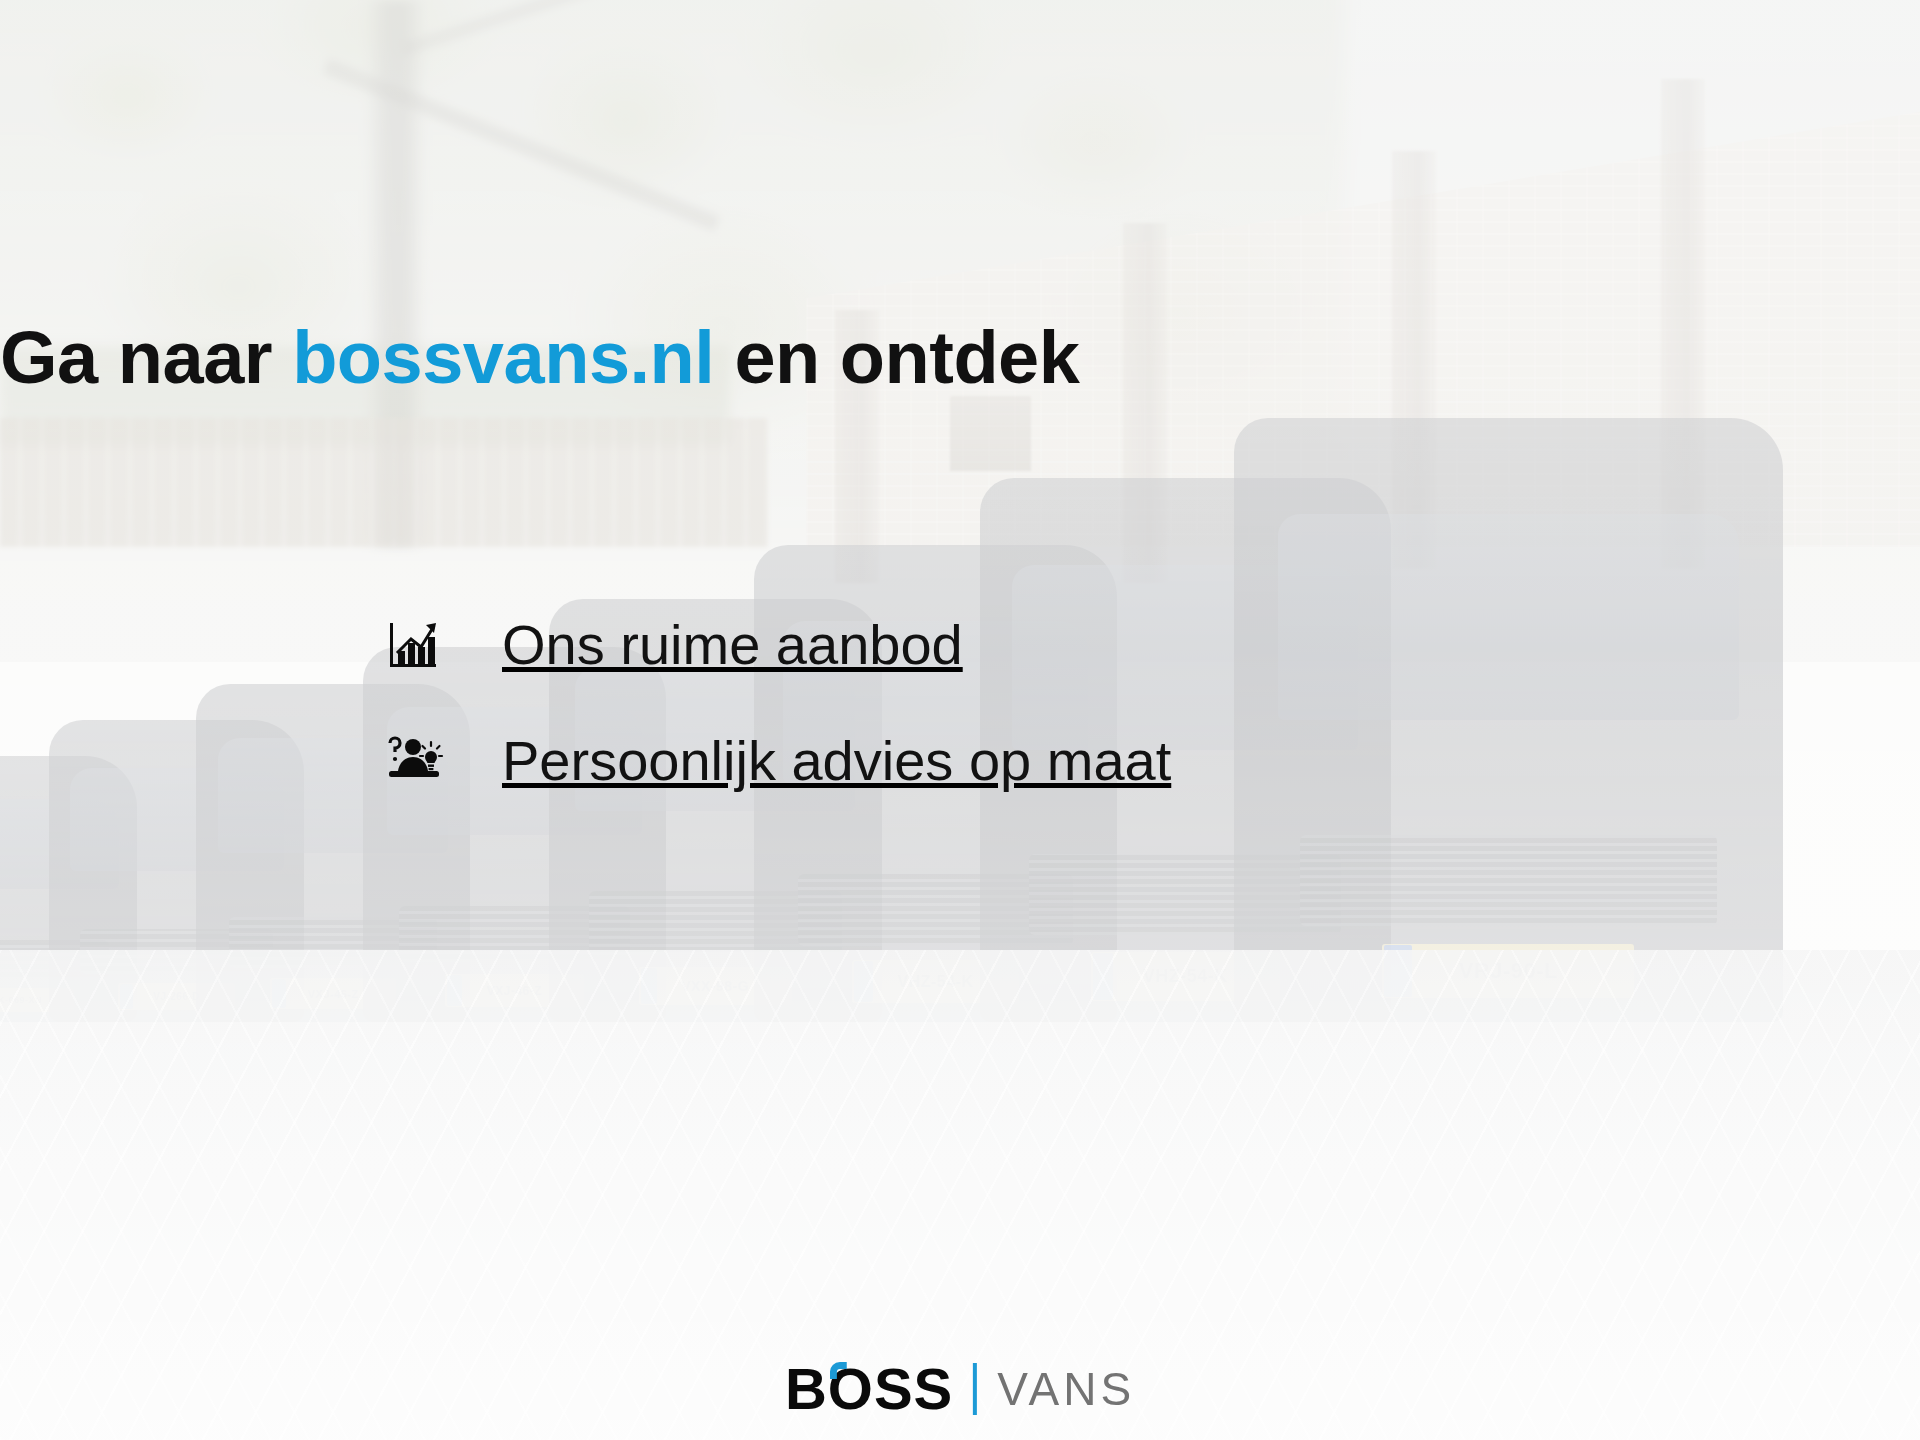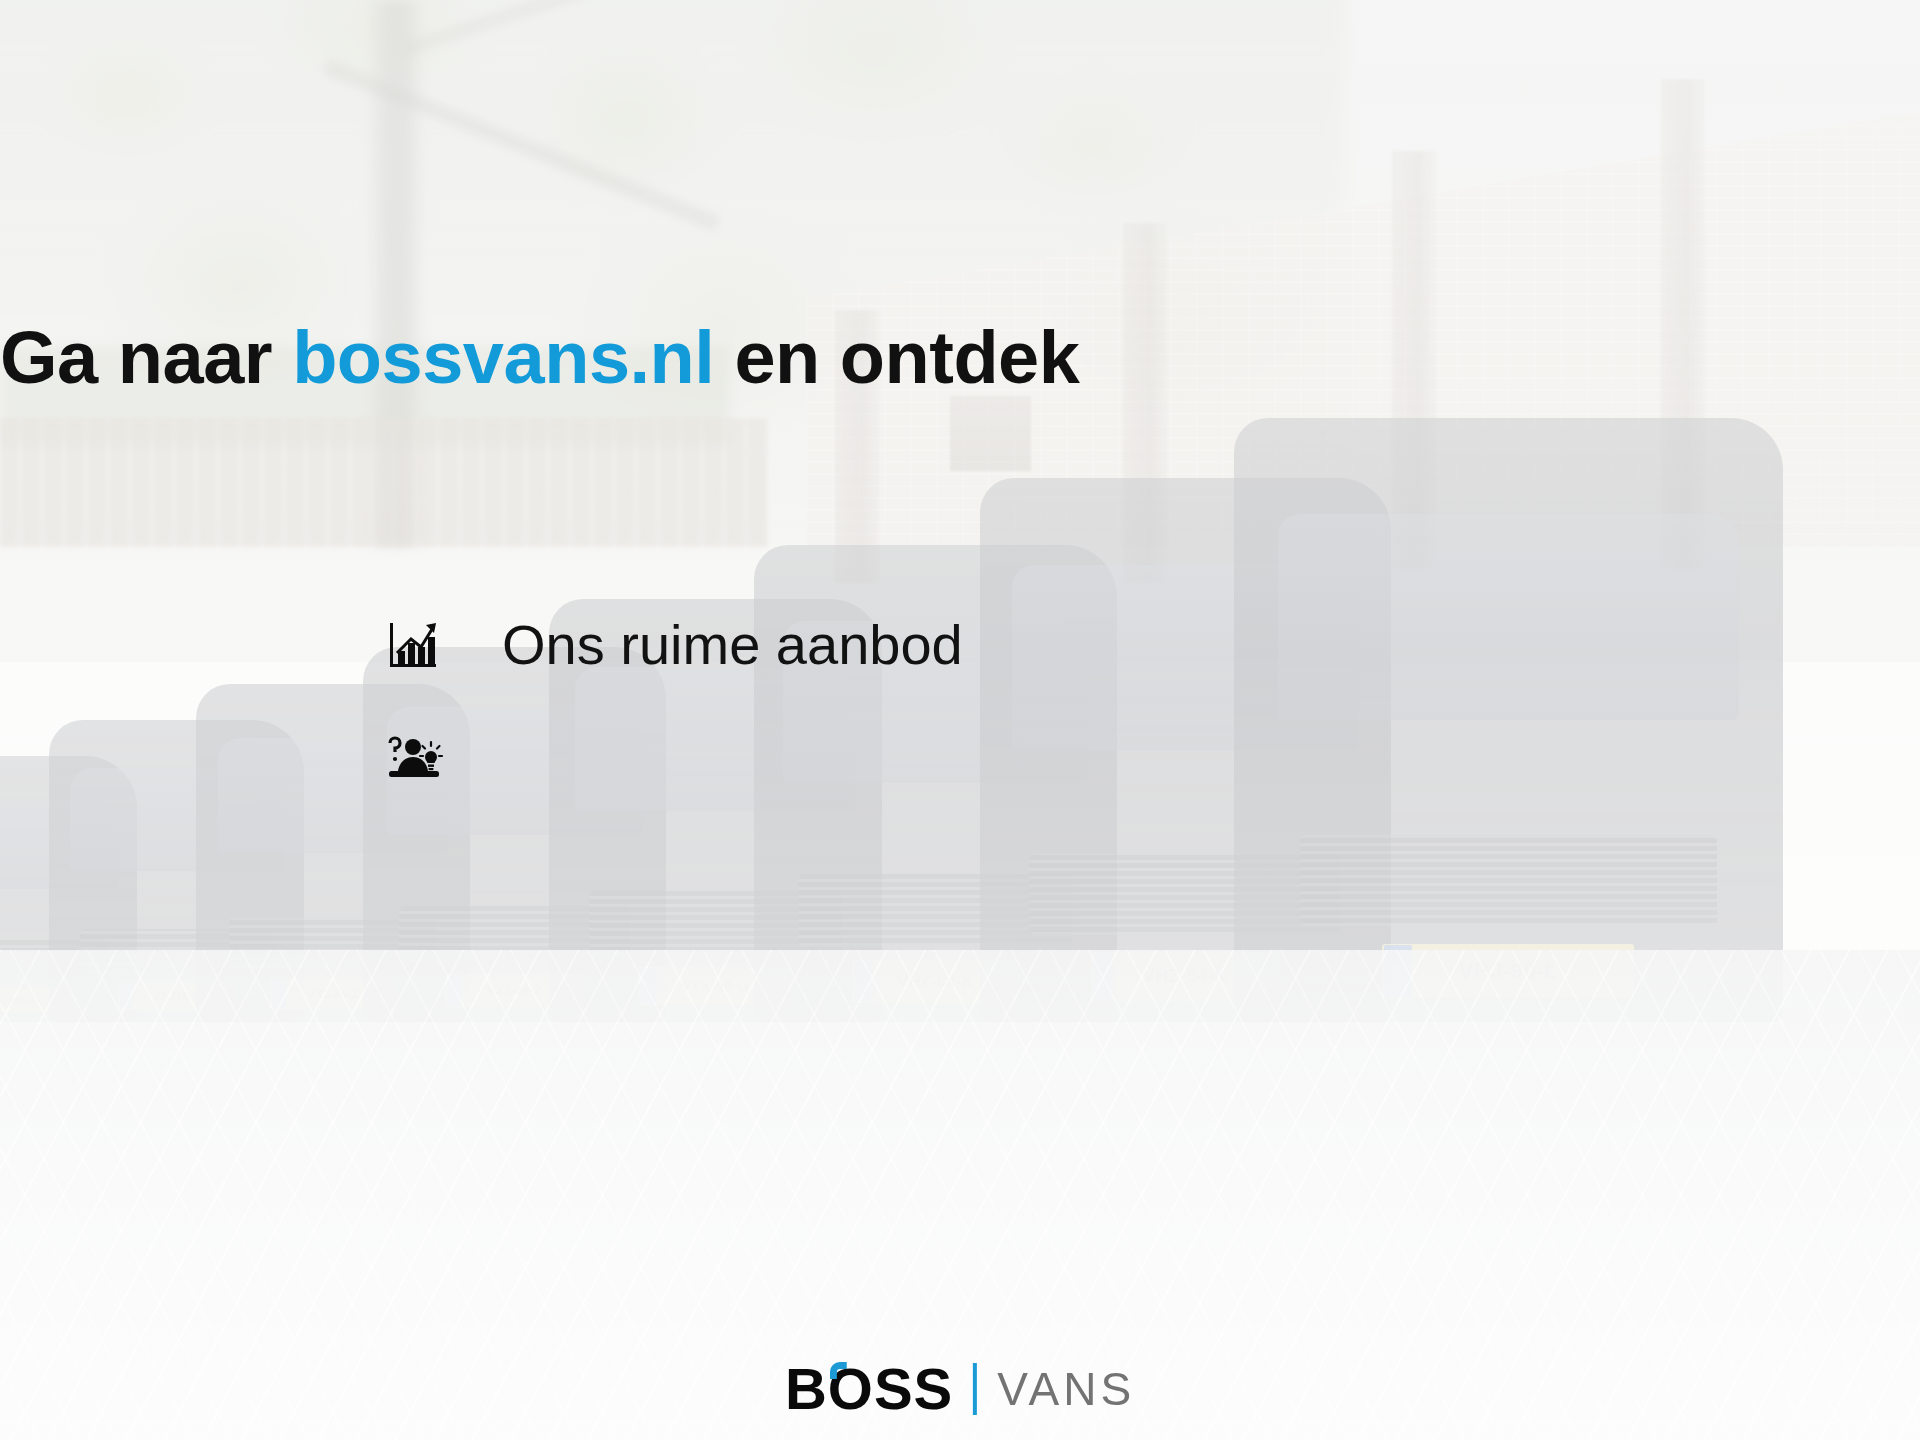--- a/index.html
+++ b/index.html
@@ -231,20 +231,21 @@
     top: 614px;
     left: 378px;
     display: flex;
     flex-direction: column;
     gap: 54px;
   }
   .bullet {
     display: flex;
     align-items: center;
     gap: 0;
+    text-decoration: underline;
   }
   .bullet-icon {
     width: 72px;
     min-width: 72px;
     height: 62px;
     display: flex;
     align-items: center;
     justify-content: center;
     color: #0c0c0c;
   }
@@ -443,20 +444,21 @@
             <rect x="44.6" y="35" width="4.8" height="2.2" fill="currentColor"></rect>
             <g stroke="currentColor" stroke-width="2.2" stroke-linecap="round">
               <line x1="47" y1="9" x2="47" y2="13"></line>
               <line x1="38.5" y1="13" x2="41" y2="15.5"></line>
               <line x1="55.5" y1="13" x2="53" y2="15.5"></line>
               <line x1="36" y1="23" x2="39" y2="23"></line>
               <line x1="58" y1="23" x2="55" y2="23"></line>
             </g>
           </svg>
         </span>
+        <span class="bullet-text">Persoonlijk advies op maat</span>
       </div>
 
 
     </div>
 
     <div class="logo">
       <div class="logo-word">
         <span>B</span>
         <span class="logo-o-wrap">
           <span>O</span>

